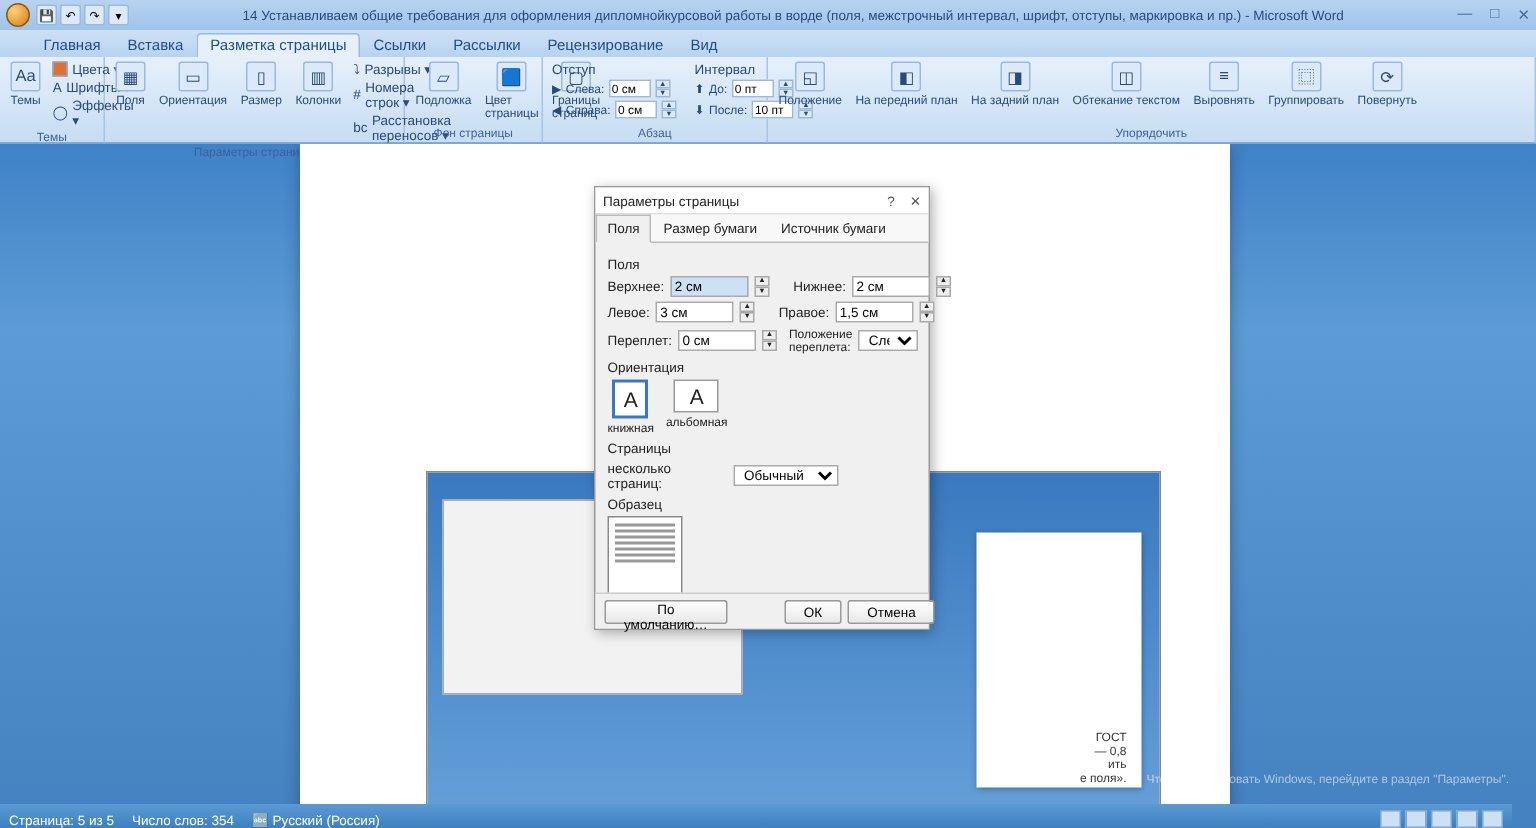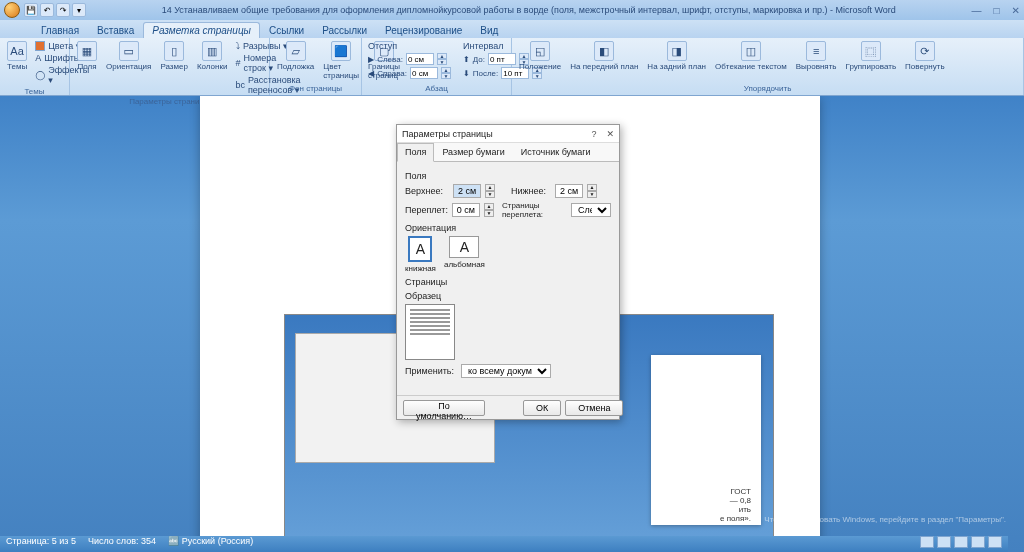--- a/index.html
+++ b/index.html
@@ -7,23 +7,23 @@
 
 
 .titlebar { height: 20px; background: linear-gradient(to bottom, #b8d3f0, #9fc4ea); display: flex; align-items: center; padding: 0 4px; }
 .office-btn { width: 16px; height: 16px; border-radius: 50%; background: radial-gradient(circle at 30% 30%, #ffd27a, #d97817); border: 1px solid #8b5a10; }
 .qat { display: flex; gap: 2px; margin-left: 4px; }
 .qat-item { width: 14px; height: 14px; background: #dce9f9; border: 1px solid #9bb9dc; border-radius: 2px; display:flex; align-items:center; justify-content:center; font-size:8px; }
 .title-text { flex: 1; text-align: center; color: #2a4b7a; font-size: 9px; }
 .win-ctrls { display: flex; gap: 12px; color: #4a6b9a; font-size: 10px; }
 
 
-.ribbon-tabs { height: 18px; background: linear-gradient(to bottom, #cde1f5, #b8d3f0); display: flex; align-items: flex-end; padding-left: 32px; }
+.ribbon-tabs { height: 18px; background: linear-gradient(to bottom, #cde1f5, #b8d3f0); display: flex; align-items: flex-end; padding-left: 20px; }
 .tab { padding: 2px 8px; color: #1c4e87; font-size: 10px; border: 1px solid transparent; border-bottom: none; cursor: pointer; }
-.tab.active { background: #e6f0fa; border-color: #9bb9dc; border-radius: 3px 3px 0 0; font-style: italic; }
+.tab.active { background: #e6f0fa; border-color: #9bb9dc; border-radius: 3px 3px 0 0; }
 
 
 .ribbon { height: 58px; background: linear-gradient(to bottom, #e6f0fa, #c6ddf3); display: flex; border-bottom: 1px solid #7fa5d0; }
 .group { border-right: 1px solid #a6c4e4; padding: 2px 4px; display: flex; flex-direction: column; justify-content: space-between; }
 .group-label { text-align: center; color: #3b6499; font-size: 8px; padding-top: 1px; }
 .group-body { display: flex; gap: 3px; align-items: flex-start; flex: 1; }
 .vstack { display: flex; flex-direction: column; gap: 0; font-size: 9px; color: #2a4b7a; }
 .vstack > div { display: flex; align-items: center; gap: 3px; padding: 1px 2px; }
 .swatch { width: 10px; height: 10px; border: 1px solid #7fa5d0; }
 .big-btn { display: flex; flex-direction: column; align-items: center; gap: 1px; padding: 1px 3px; font-size: 8px; color: #2a4b7a; }
@@ -49,40 +49,40 @@
 .dlg-title-r { display: flex; gap: 10px; color: #555; }
 .dlg-tabs { display: flex; border-bottom: 1px solid #bbb; background: #f8f8f8; }
 .dlg-tab { padding: 3px 7px; border: 1px solid transparent; font-size: 9px; cursor: pointer; }
 .dlg-tab.active { background: #f0f0f0; border-color: #bbb; border-bottom-color: #f0f0f0; margin-bottom: -1px; }
 .dlg-body { padding: 5px 8px; }
 .section-lbl { font-size: 9px; margin: 4px 0 3px; }
 .field-row { display: flex; align-items: center; gap: 4px; margin-bottom: 3px; }
 .field-row label { width: 44px; font-size: 9px; }
 .field-row label.w2 { width: auto; margin-left: auto; }
 .field-row input, .field-row select { height: 14px; font-size: 9px; border: 1px solid #aaa; padding: 0 2px; background: #fff; }
-.field-row input { width: 28px; text-align: center; }
+.field-row input { width: 52px; }
 .field-row .spn { display: flex; flex-direction: column; }
 .field-row .spn span { width: 10px; height: 7px; border: 1px solid #aaa; background: #eee; font-size: 5px; line-height: 5px; text-align: center; }
 .orient-box { display: flex; gap: 8px; margin: 3px 0; }
 .orient-item { display: flex; flex-direction: column; align-items: center; gap: 2px; font-size: 8px; }
 .orient-icon { width: 24px; height: 26px; border: 1px solid #999; background: #fff; display: flex; align-items: center; justify-content: center; font-size: 14px; }
 .orient-item.sel .orient-icon { border: 2px solid #3a79c0; }
 .orient-icon.land { width: 30px; height: 22px; }
 .preview-box { width: 50px; height: 56px; border: 1px solid #888; background: #fff; margin: 2px 0; padding: 4px; display: flex; flex-direction: column; gap: 2px; }
 .preview-box div { height: 2px; background: #999; }
 .dlg-footer { position: absolute; bottom: 0; left: 0; right: 0; height: 24px; border-top: 1px solid #ccc; display: flex; align-items: center; justify-content: space-between; padding: 0 6px; background: #f0f0f0; }
 .dlg-footer button { height: 16px; padding: 0 12px; font-size: 9px; border: 1px solid #999; background: linear-gradient(#fefefe,#e8e8e8); border-radius: 2px; cursor: pointer; }
 .dlg-footer .right { display: flex; gap: 4px; padding-left: 38px; }
 
 
 .activation { position: absolute; right: 18px; bottom: 28px; color: rgba(255,255,255,.55); font-size: 11px; text-align: left; }
 .activation .sub { font-size: 8px; }
 
 
-.statusbar { position: absolute; bottom: 0; left: 0; right: 16px; height: 16px; background: linear-gradient(#5b9ad3,#3d7fc0); display: flex; align-items: flex-start; padding: 0 6px; color: #fff; font-size: 9px; gap: 12px; }
+.statusbar { position: absolute; bottom: 0; left: 0; right: 16px; height: 16px; background: linear-gradient(#5b9ad3,#3d7fc0); display: flex; align-items: flex-end; padding: 0 6px; color: #fff; font-size: 9px; gap: 12px; }
 .statusbar .right { margin-left: auto; display: flex; gap: 3px; }
 .view-btn { width: 14px; height: 12px; background: #cde1f5; border: 1px solid #7fa5d0; }
 </style>
 </head>
 <body>
 
 <div class="titlebar">
   <div class="office-btn"></div>
   <div class="qat">
     <div class="qat-item">💾</div>
@@ -307,45 +307,63 @@
           <span>▼</span>
         </div>
       <label class="w2" style="margin-left:12px;width:40px">Нижнее:</label>
       <input value="2 см" style="">
       <div class="spn">
           <span>▲</span>
           <span>▼</span>
         </div>
     </div>
 
+    <div class="field-row">
+      <label>Левое:</label>
+      <input value="3 см" style="">
+      <div class="spn">
+          <span>▲</span>
+          <span>▼</span>
+        </div>
+      <label class="w2" style="margin-left:12px;width:40px">Правое:</label>
+      <input value="1,5 см" style="">
+      <div class="spn">
+          <span>▲</span>
+          <span>▼</span>
+        </div>
+    </div>
 
     <div class="field-row">
       <label>Переплет:</label>
       <input value="0 см" style="">
       <div class="spn">
           <span>▲</span>
           <span>▼</span>
         </div>
-      <label style="margin-left:4px;width:auto;font-size:8px">Страницы переплета:</label>
+      <label style="margin-left:4px;width:auto;font-size:8px">Положение переплета:</label>
       <select style="width:40px"><option>Слева</option></select>
     </div>
 
     <div class="section-lbl">Ориентация</div>
     <div class="orient-box">
       <div class="orient-item sel">
           <div class="orient-icon">A</div>
           <span>книжная</span>
         </div>
       <div class="orient-item">
           <div class="orient-icon land">A</div>
           <span>альбомная</span>
         </div>
     </div>
 
     <div class="section-lbl">Страницы</div>
+    <div class="field-row">
+      <label style="width:80px">несколько страниц:</label>
+      <select style="width:70px"><option>Обычный</option></select>
+    </div>
 
     <div class="section-lbl">Образец</div>
     <div class="preview-box">
         <div></div>
         <div></div>
         <div></div>
         <div></div>
         <div></div>
         <div></div>
         <div></div>

